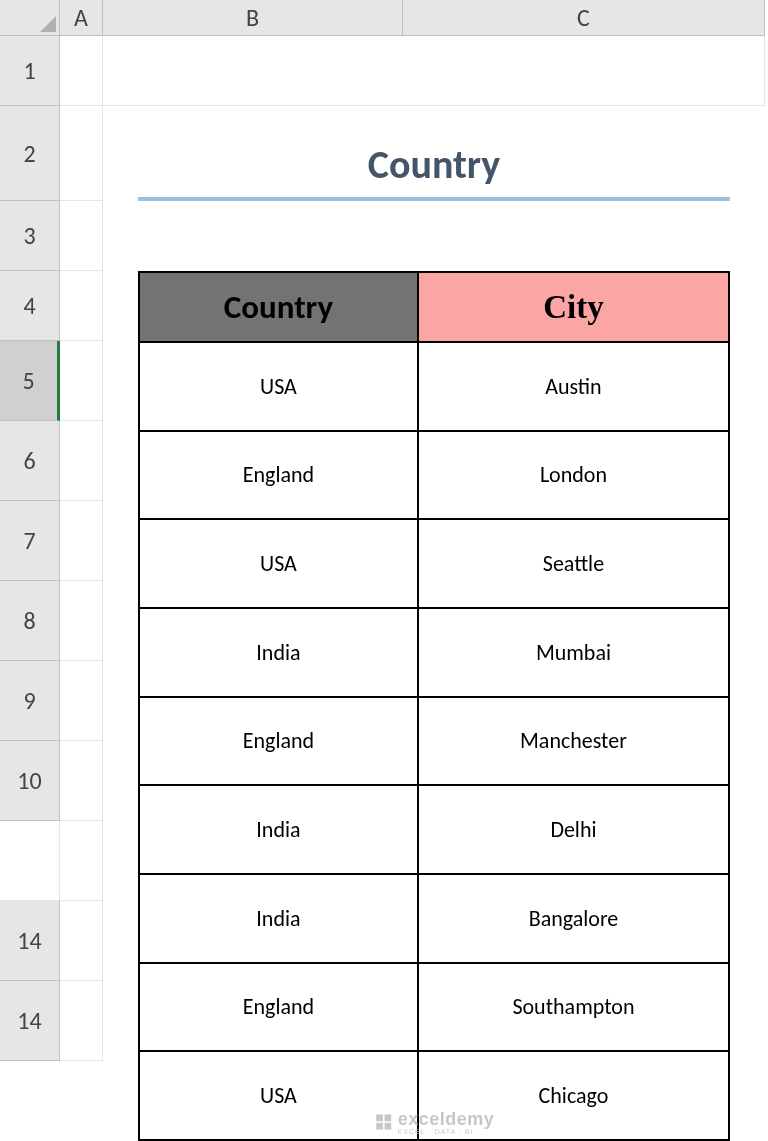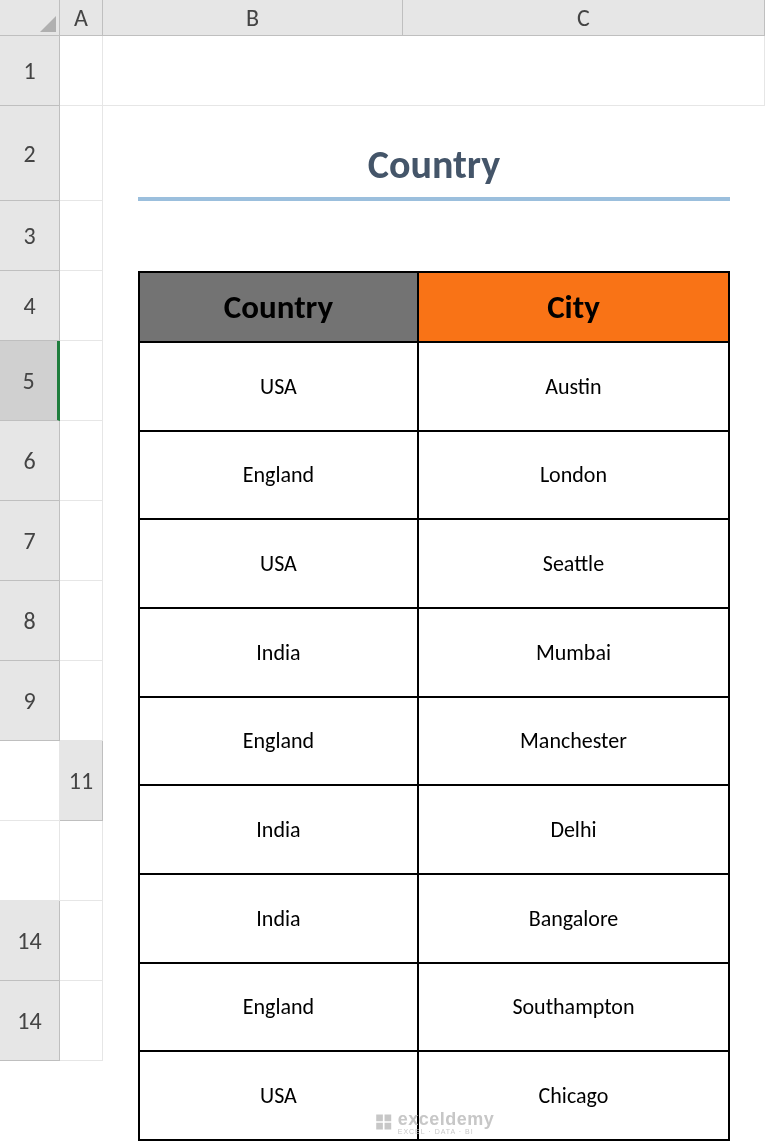--- a/index.html
+++ b/index.html
@@ -92,21 +92,21 @@
     padding: 0;
     height: 78px;
     color: #000;
   }
   .data-table th {
     font-weight: bold;
     font-size: 33px;
     height: 70px;
   }
   .th-country { background: #737373; }
-  .th-city    { background: #f97316; }
+  .th-city    { background: #fca5a5; font-family: Liberation Serif, serif; }
   .watermark {
     position: absolute;
     left: 50%;
     bottom: 6px;
     transform: translateX(-50%);
     font-size: 14px;
     color: #c7c7c7;
     display: flex;
     align-items: center;
     gap: 4px;
@@ -214,22 +214,22 @@
   <div class="row-head selected">5</div>
   <div class="cell"></div>
   <div class="row-head">6</div>
   <div class="cell"></div>
   <div class="row-head">7</div>
   <div class="cell"></div>
   <div class="row-head">8</div>
   <div class="cell"></div>
   <div class="row-head">9</div>
   <div class="cell"></div>
-  <div class="cell"></div>
-  <div class="row-head">11</div>
+  <div class="row-head">10</div>
+  <div class="cell"></div>
   <div class="cell"></div>
   <div class="cell"></div>
   <div class="row-head">14</div>
   <div class="cell"></div>
   <div class="row-head">14</div>
   <div class="cell"></div>
 
 </div>
 
 </body></html>

